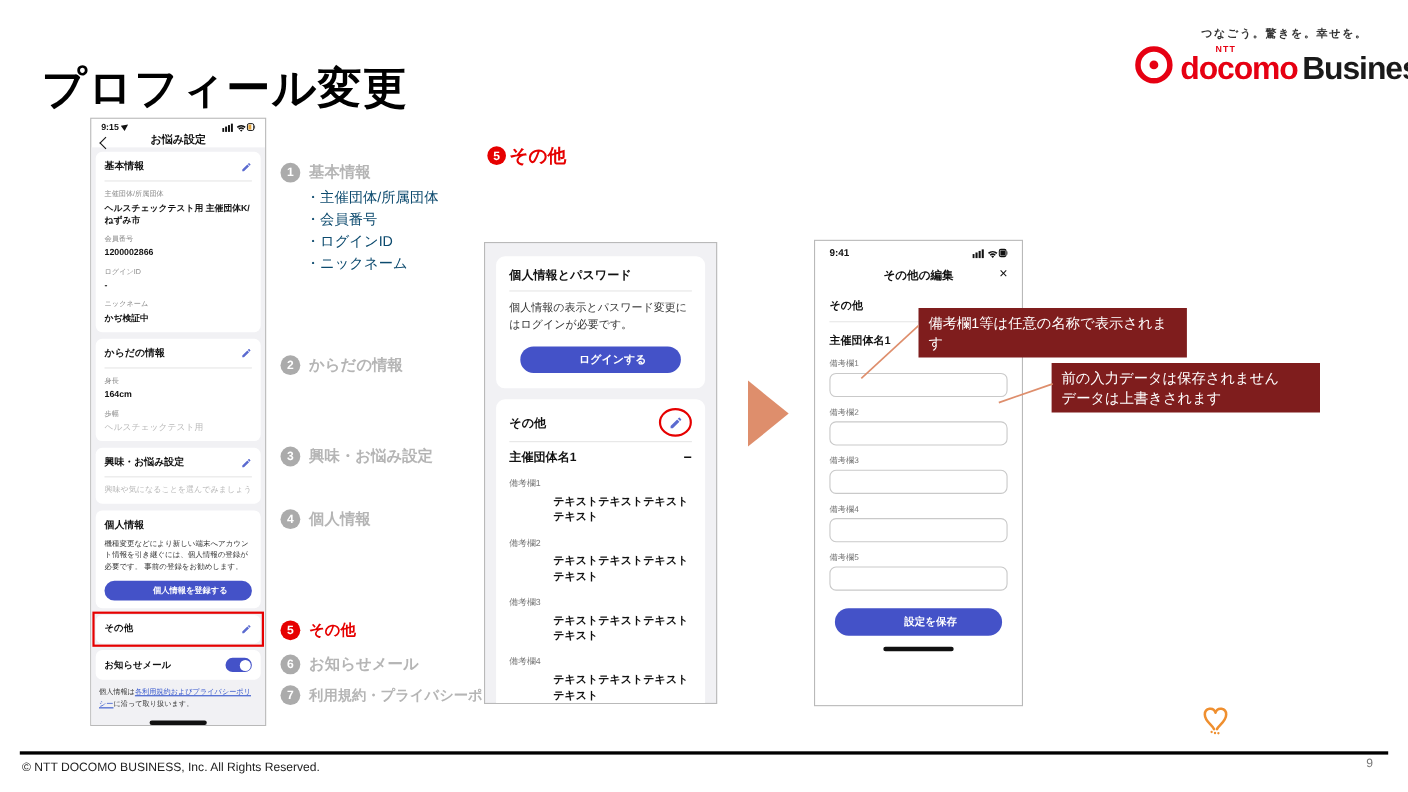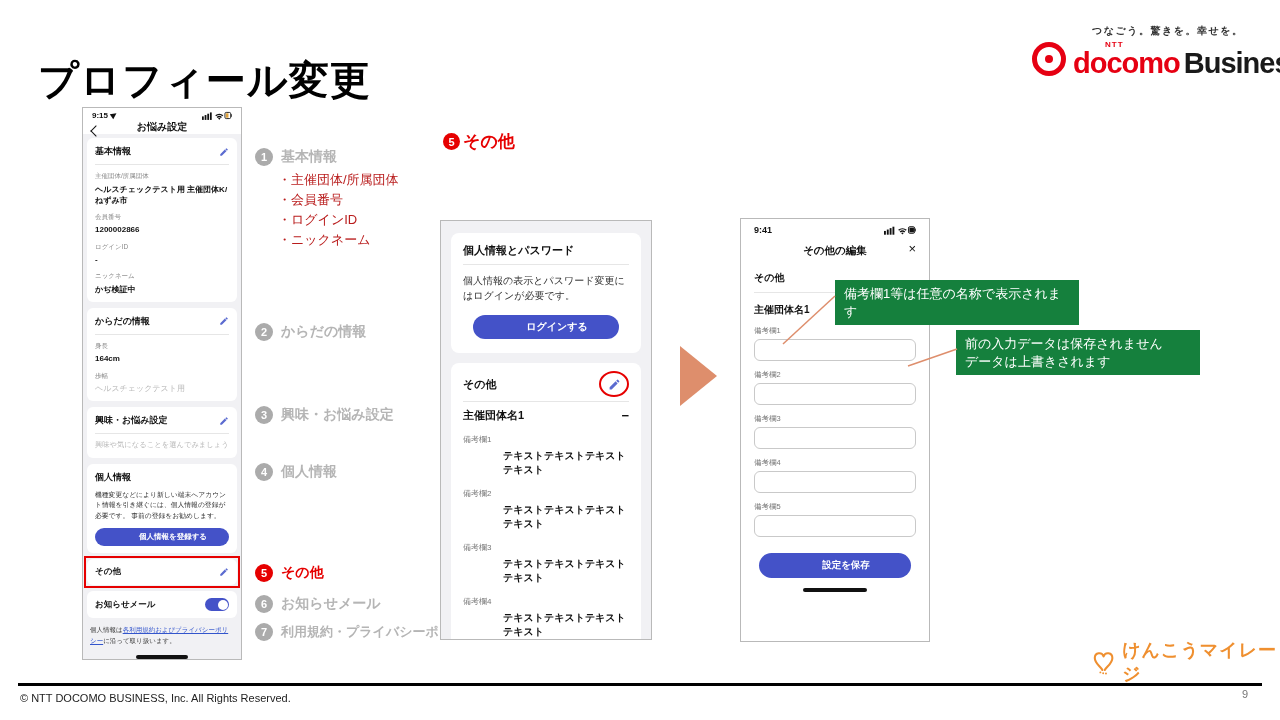--- a/index.html
+++ b/index.html
@@ -15,21 +15,21 @@
   .brand-ntt{position:absolute;left:32px;top:-8px;font-size:8px;font-weight:bold;color:#e60012;letter-spacing:1px;}
   .brand-docomo{font-size:29px;font-weight:bold;color:#e60012;letter-spacing:-1px;}
   .brand-business{font-size:29px;font-weight:bold;color:#1a1a1a;letter-spacing:-1px;margin-left:4px;}
   
   .step{position:absolute;display:flex;align-items:center;gap:8px;}
   .step .circle{width:18px;height:18px;border-radius:50%;background:#ababab;color:#fff;font-size:11px;font-weight:bold;
                 display:flex;align-items:center;justify-content:center;flex:0 0 auto;}
   .step .lbl{font-size:14px;font-weight:bold;color:#b5b5b5;}
   .step.red .circle{background:#e60000;}
   .step.red .lbl{color:#e60000;}
-  .sublist{position:absolute;font-size:13px;color:#b91c1c;line-height:20px;}
+  .sublist{position:absolute;font-size:13px;color:#0c4a6e;line-height:20px;}
   .sec-head{position:absolute;left:443px;top:130px;display:flex;align-items:center;gap:3px;}
   .sec-head .circle{width:17px;height:17px;border-radius:50%;background:#e60000;color:#fff;font-size:11px;font-weight:bold;
                 display:flex;align-items:center;justify-content:center;}
   .sec-head .lbl{font-size:17px;font-weight:900;color:#e60000;}
   
   .phone{position:absolute;border:1px solid #b9b9b9;background:#fff;box-sizing:border-box;overflow:hidden;}
   .hr{border:none;border-top:1px solid #e6e6e6;margin:6px 0;}
   .pencil{width:10px;height:10px;flex:0 0 auto;}
   .pill{background:#4452c8;color:#fff;font-weight:bold;border:none;border-radius:14px;
         display:flex;align-items:center;justify-content:center;padding-left:28px;}
@@ -80,21 +80,21 @@
   .p3-body{flex:1;padding:8px 13px 0;}
   .p3 .s-t{font-size:10px;font-weight:bold;}
   .p3 .row{display:flex;justify-content:space-between;align-items:center;margin-top:2px;}
   .p3 .g-lbl{font-size:7.5px;color:#777;margin-top:9px;}
   .p3 input{display:block;width:100%;height:22px;margin-top:3px;border:1px solid #c9c9c9;border-radius:6px;box-sizing:border-box;background:#fff;outline:none;font-size:9px;padding:0 6px;}
   .p3 .save-btn{width:94%;height:25px;font-size:9.5px;margin:16px auto 0;text-align:center;}
   .p3 .homebar{width:64px;margin:10px auto 6px;}
   
   .flow-arrow{position:absolute;left:680px;top:346px;width:0;height:0;
               border-left:37px solid #de8e6c;border-top:30px solid transparent;border-bottom:30px solid transparent;}
-  .callout{position:absolute;background:#15803d;color:#fff;font-size:13px;line-height:1.35;padding:5px 9px;z-index:5;}
+  .callout{position:absolute;background:#7f1d1d;color:#fff;font-size:13px;line-height:1.35;padding:5px 9px;z-index:5;}
   .c1{left:835px;top:280px;width:226px;}
   .c2{left:956px;top:330px;width:226px;}
   .connectors{position:absolute;left:770px;top:278px;z-index:6;pointer-events:none;}
   
   .health-logo{position:absolute;left:1090px;top:638px;display:flex;align-items:center;gap:5px;}
   .health-logo .txt{font-size:18px;font-weight:bold;color:#ef8f2f;letter-spacing:1px;}
   .footer-line{position:absolute;left:18px;top:683px;width:1244px;height:2.5px;background:#000;}
   .copyright{position:absolute;left:20px;top:692px;font-size:11px;color:#222;}
   .pagenum{position:absolute;left:1242px;top:688px;font-size:11px;color:#777;}
   .statussvg{flex:0 0 auto;}
@@ -341,19 +341,18 @@
     <line x1="138" y1="88" x2="187" y2="71" stroke="#de8e6c" stroke-width="1.5"></line>
   </svg>
 
   <div class="health-logo">
     <svg width="30" height="32" viewBox="0 0 34 34">
       <path d="M17 10 C15 4,6 5,6 12 C6 19,13 22,15.5 27 M17 10 C19 4,28 5,28 12 C28 19,20.5 23,18.5 27" fill="none" stroke="#ef8f2f" stroke-width="2.6" stroke-linecap="round"></path>
       <circle cx="13" cy="30" r="1.2" fill="#ef8f2f"></circle>
         <circle cx="16.5" cy="31" r="1.2" fill="#ef8f2f"></circle>
         <circle cx="20" cy="31.3" r="1.2" fill="#ef8f2f"></circle>
     </svg>
-    <span class="txt">けんこうマイレージ</span>
   </div>
   <div class="footer-line"></div>
   <div class="copyright">© NTT DOCOMO BUSINESS, Inc. All Rights Reserved.</div>
   <div class="pagenum">9</div>
 
 </div>
 
 </body></html>

